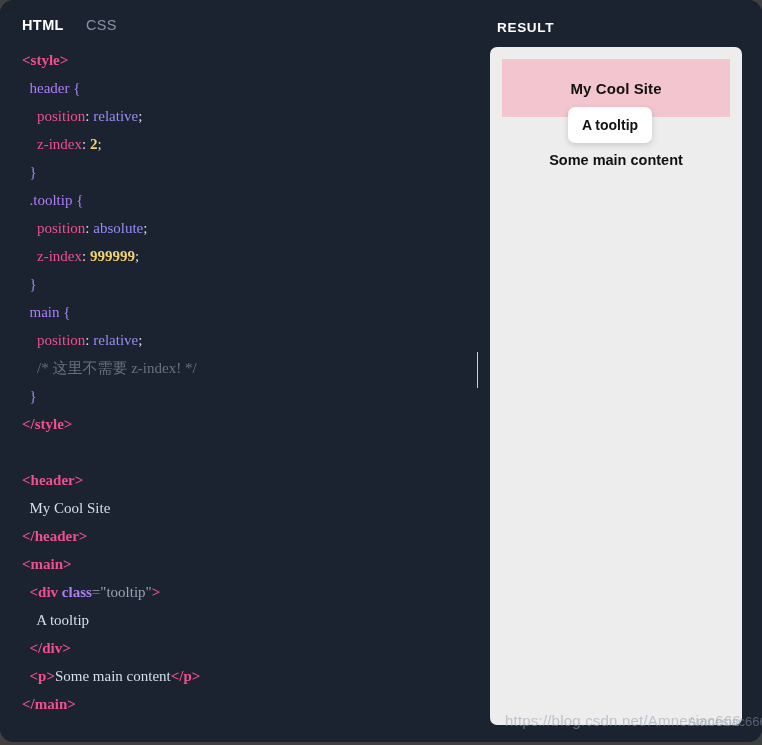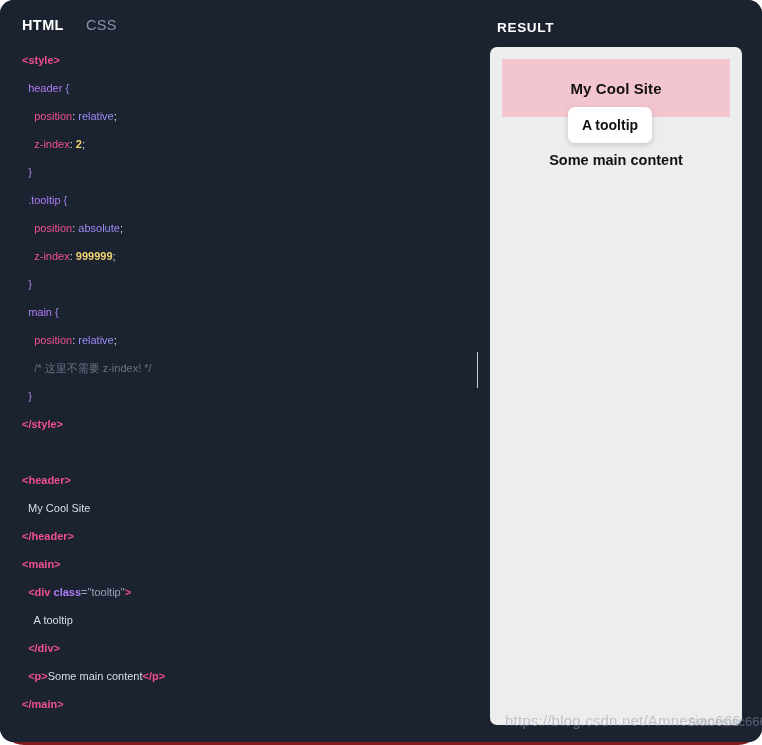--- a/index.html
+++ b/index.html
@@ -9,22 +9,21 @@
     height: 745px;
     background: #ffffff;
     font-family: "Liberation Sans", sans-serif;
     overflow: hidden;
   }
 
   #app {
     position: relative;
     width: 762px;
     height: 745px;
-    background: #7f1d1d;
-    border-radius: 24px;
+    background: #404040;
   }
 
   
   .shell {
     position: absolute;
     left: 0; top: 0;
     width: 762px;
     height: 742px;
     background: #1b2230;
     border-radius: 14px;
@@ -56,22 +55,22 @@
     white-space: nowrap;
   }
   .tab.active { color: #ffffff; font-weight: bold; }
   .tab.inactive { color: #8a93a5; font-weight: normal; }
 
   .code {
     position: absolute;
     left: 22px;
     top: 46px;
     width: 446px;
-    font-family: Liberation Sans, sans-serif;
-    font-size: 11px;
+    font-family: Liberation Serif, serif;
+    font-size: 15px;
     line-height: 28px;
     white-space: pre;
     color: #d6deeb;
   }
   .ln { height: 28px; white-space: pre; }
 
   
   .t-tag    { color: #f0508f; font-weight: bold; }
   .t-attr   { color: #b07df6; font-weight: bold; margin-top: 12px; }
   .t-str    { color: #9aa4b4; }

